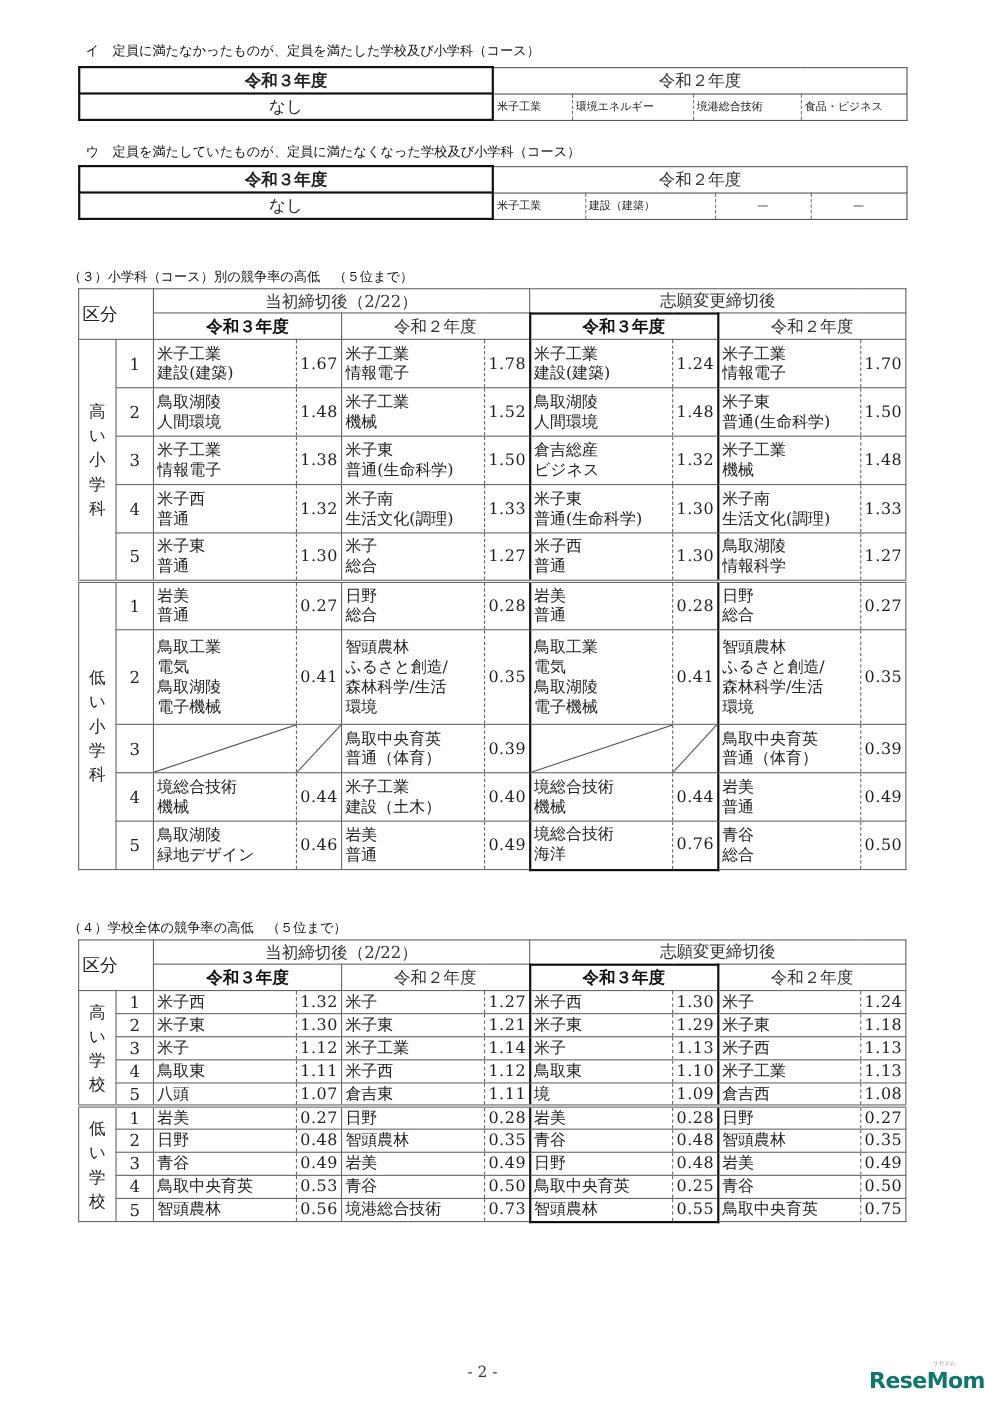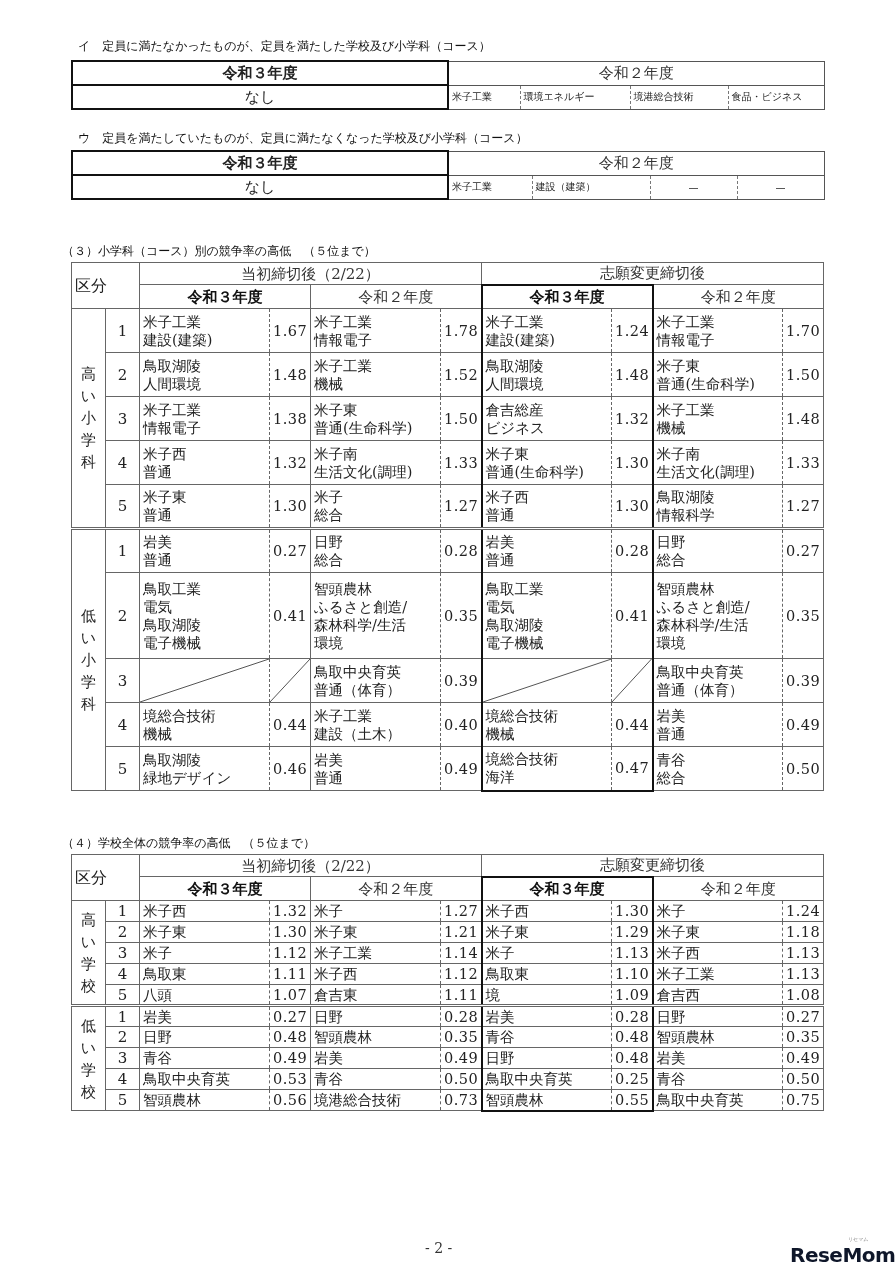--- a/index.html
+++ b/index.html
@@ -28,21 +28,21 @@
   .rank td.val { border-left:1px dashed #666; text-align:right; white-space:nowrap; letter-spacing:0.5px; }
   .rank tr.sep td { border-top:3px double #666; }
   .rank td.bl { border-left:2.5px solid #111 !important; }
   .rank td.br { border-right:2.5px solid #111 !important; }
   .rank td.bt { border-top:2.5px solid #111 !important; }
   .rank td.bb { border-bottom:2.5px solid #111 !important; }
   .slash-cell { position:relative; }
   .slash-cell svg { position:absolute; left:0; top:0; width:100%; height:100%; }
 
   .page-num { position:absolute; left:425px; top:1240px; font-size:14px; color:#333; }
-  .logo { position:absolute; left:790px; top:1243px; font-family:"DejaVu Sans", sans-serif; font-weight:bold; font-size:20px; color:#0f172a; letter-spacing:-0.5px; }
+  .logo { position:absolute; left:790px; top:1243px; font-family:"DejaVu Sans", sans-serif; font-weight:bold; font-size:20px; color:#0f766e; letter-spacing:-0.5px; }
   .logo-sub { position:absolute; left:848px; top:1236px; font-family:"DejaVu Sans", sans-serif; font-size:5px; color:#888; }
 </style>
 </head>
 <body>
 
 <div class="sec-title" style="left:78px; top:38px;">イ　定員に満たなかったものが、定員を満たした学校及び小学科（コース）</div>
 <table class="small" style="left:71px; top:60px; width:752px;">
   <colgroup>
       <col style="width:376px">
       <col style="width:72px">
@@ -365,21 +365,21 @@
         <td class="val"><span>0.46</span></td>
         <td class="name">
           <div>岩美</div>
           <div>普通</div>
         </td>
         <td class="val"><span>0.49</span></td>
         <td class="name bl bb">
           <div>境総合技術</div>
           <div>海洋</div>
         </td>
-        <td class="val br bb"><span>0.47</span></td>
+        <td class="val br bb"><span>0.76</span></td>
         <td class="name">
           <div>青谷</div>
           <div>総合</div>
         </td>
         <td class="val"><span>0.50</span></td>
       </tr>
     </tbody>
 </table>
 
 <div class="sec-title" style="left:62px; top:835px;">（４）学校全体の競争率の高低　（５位まで）</div>

